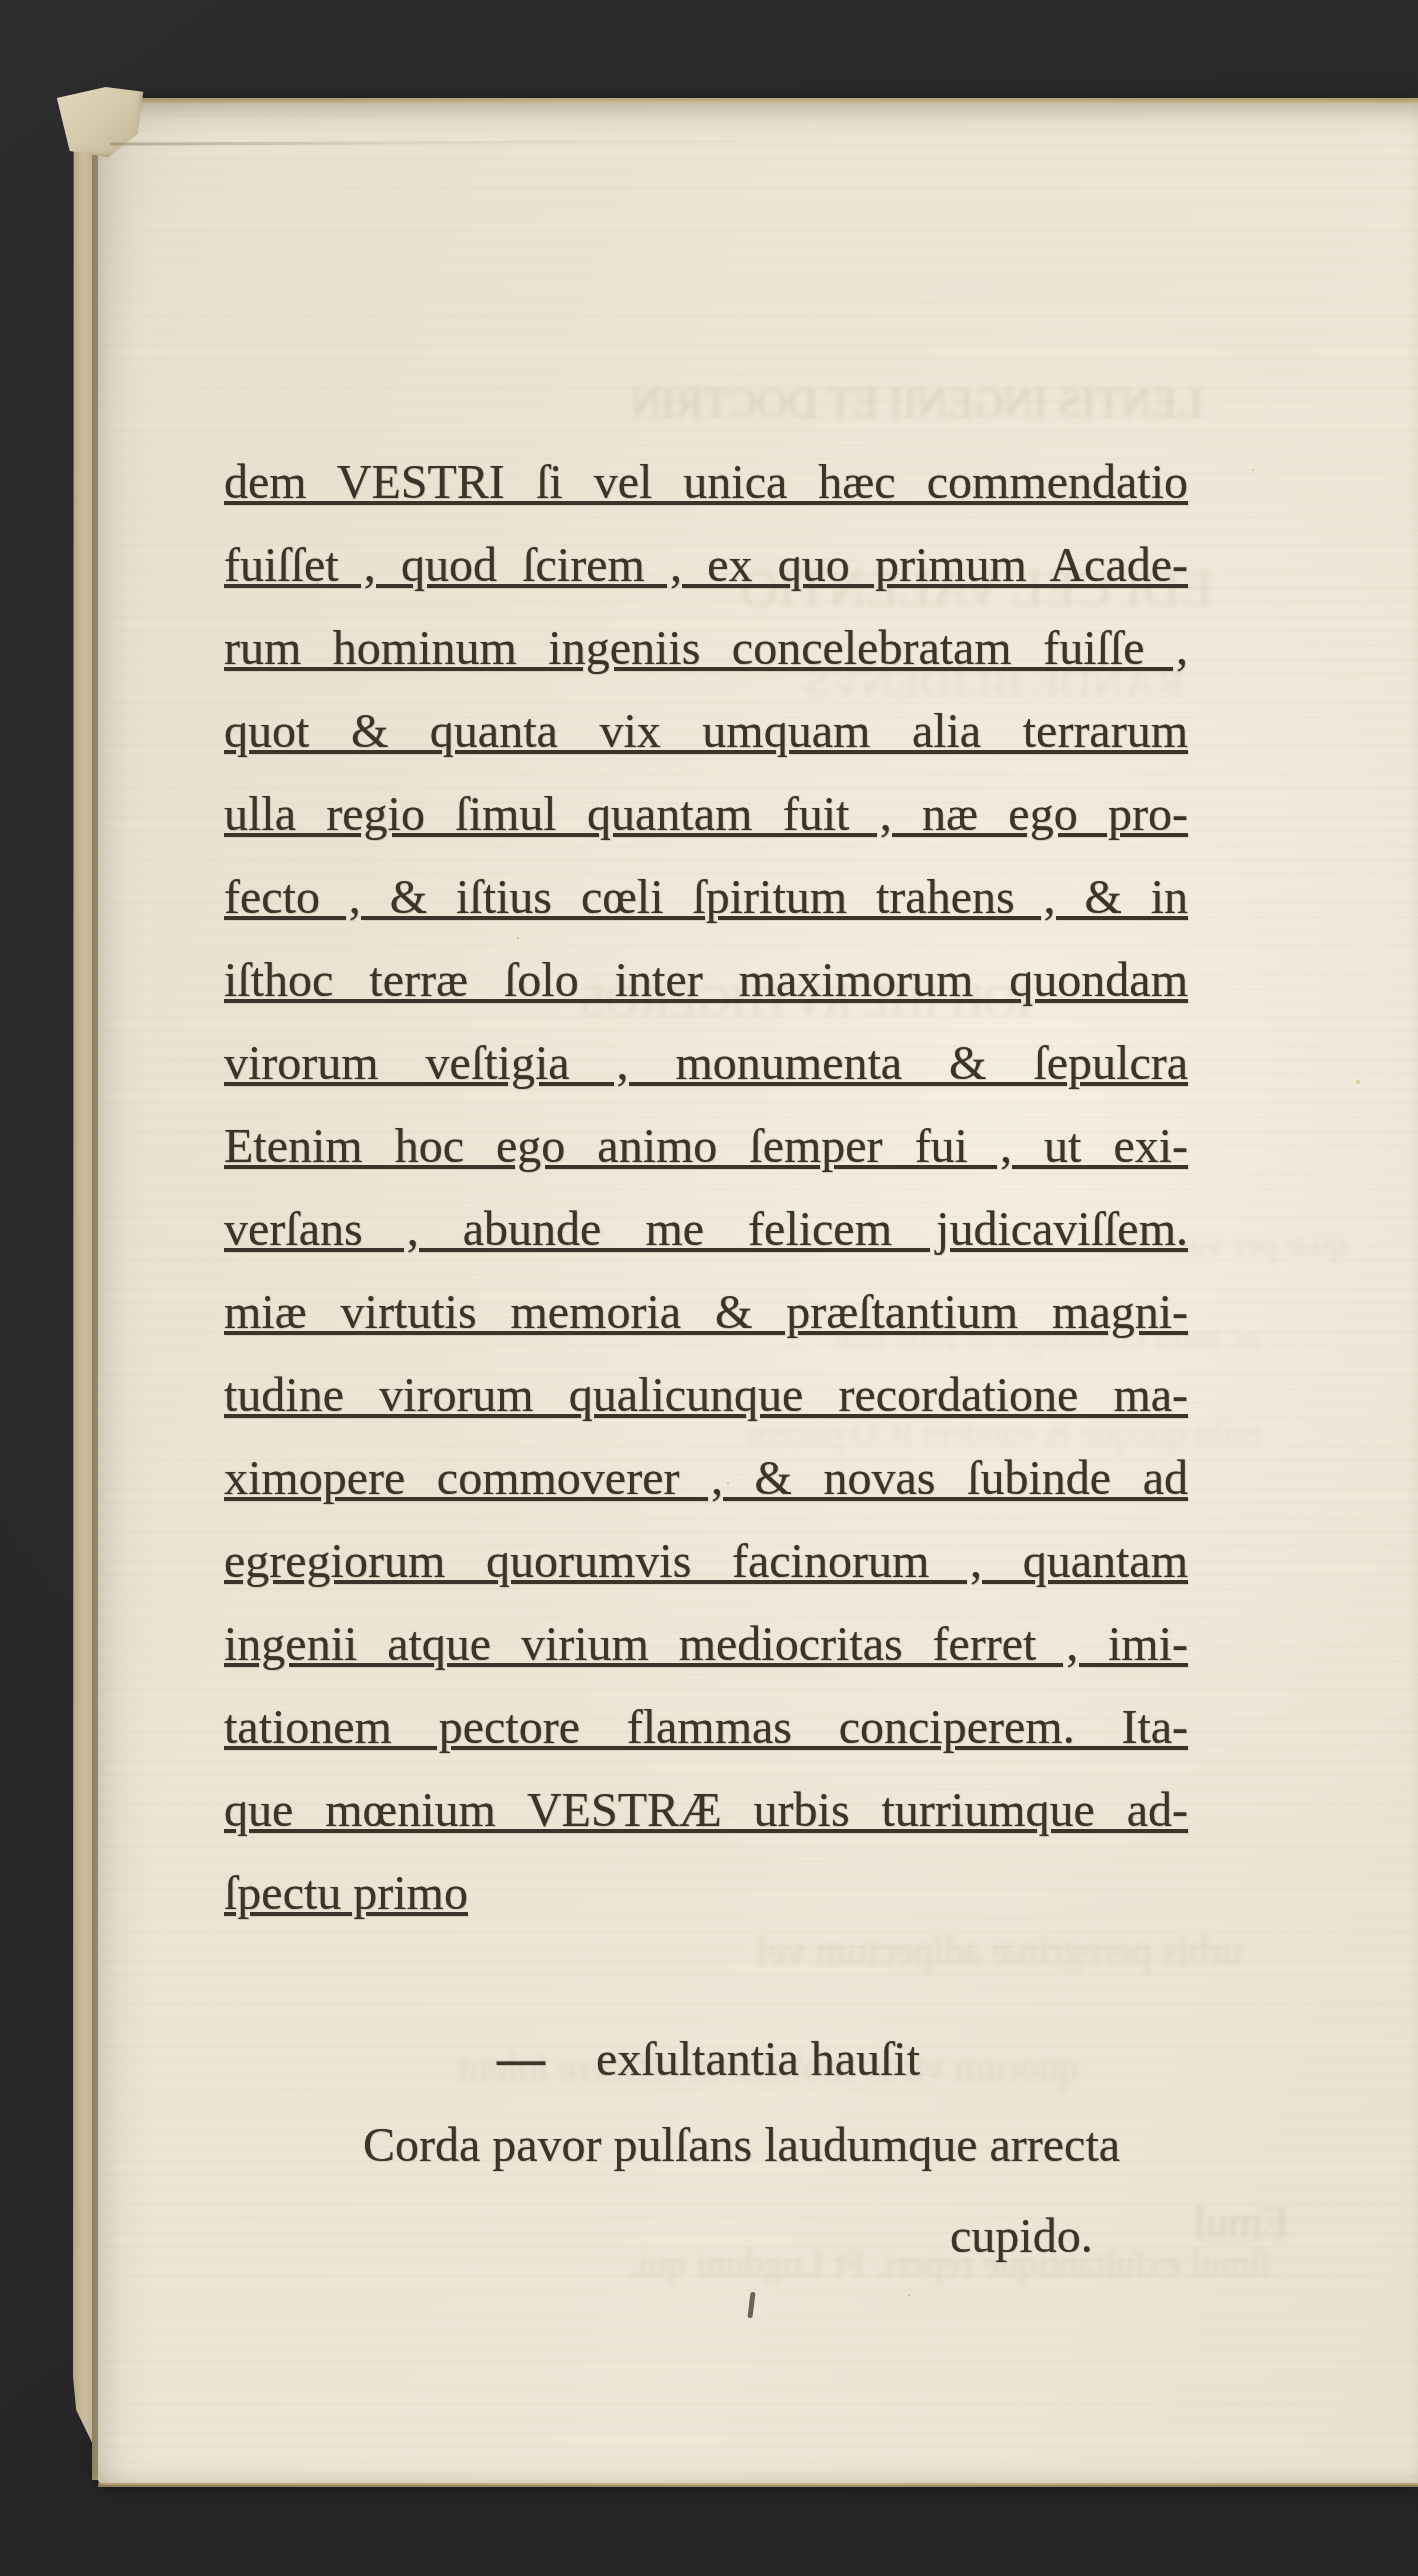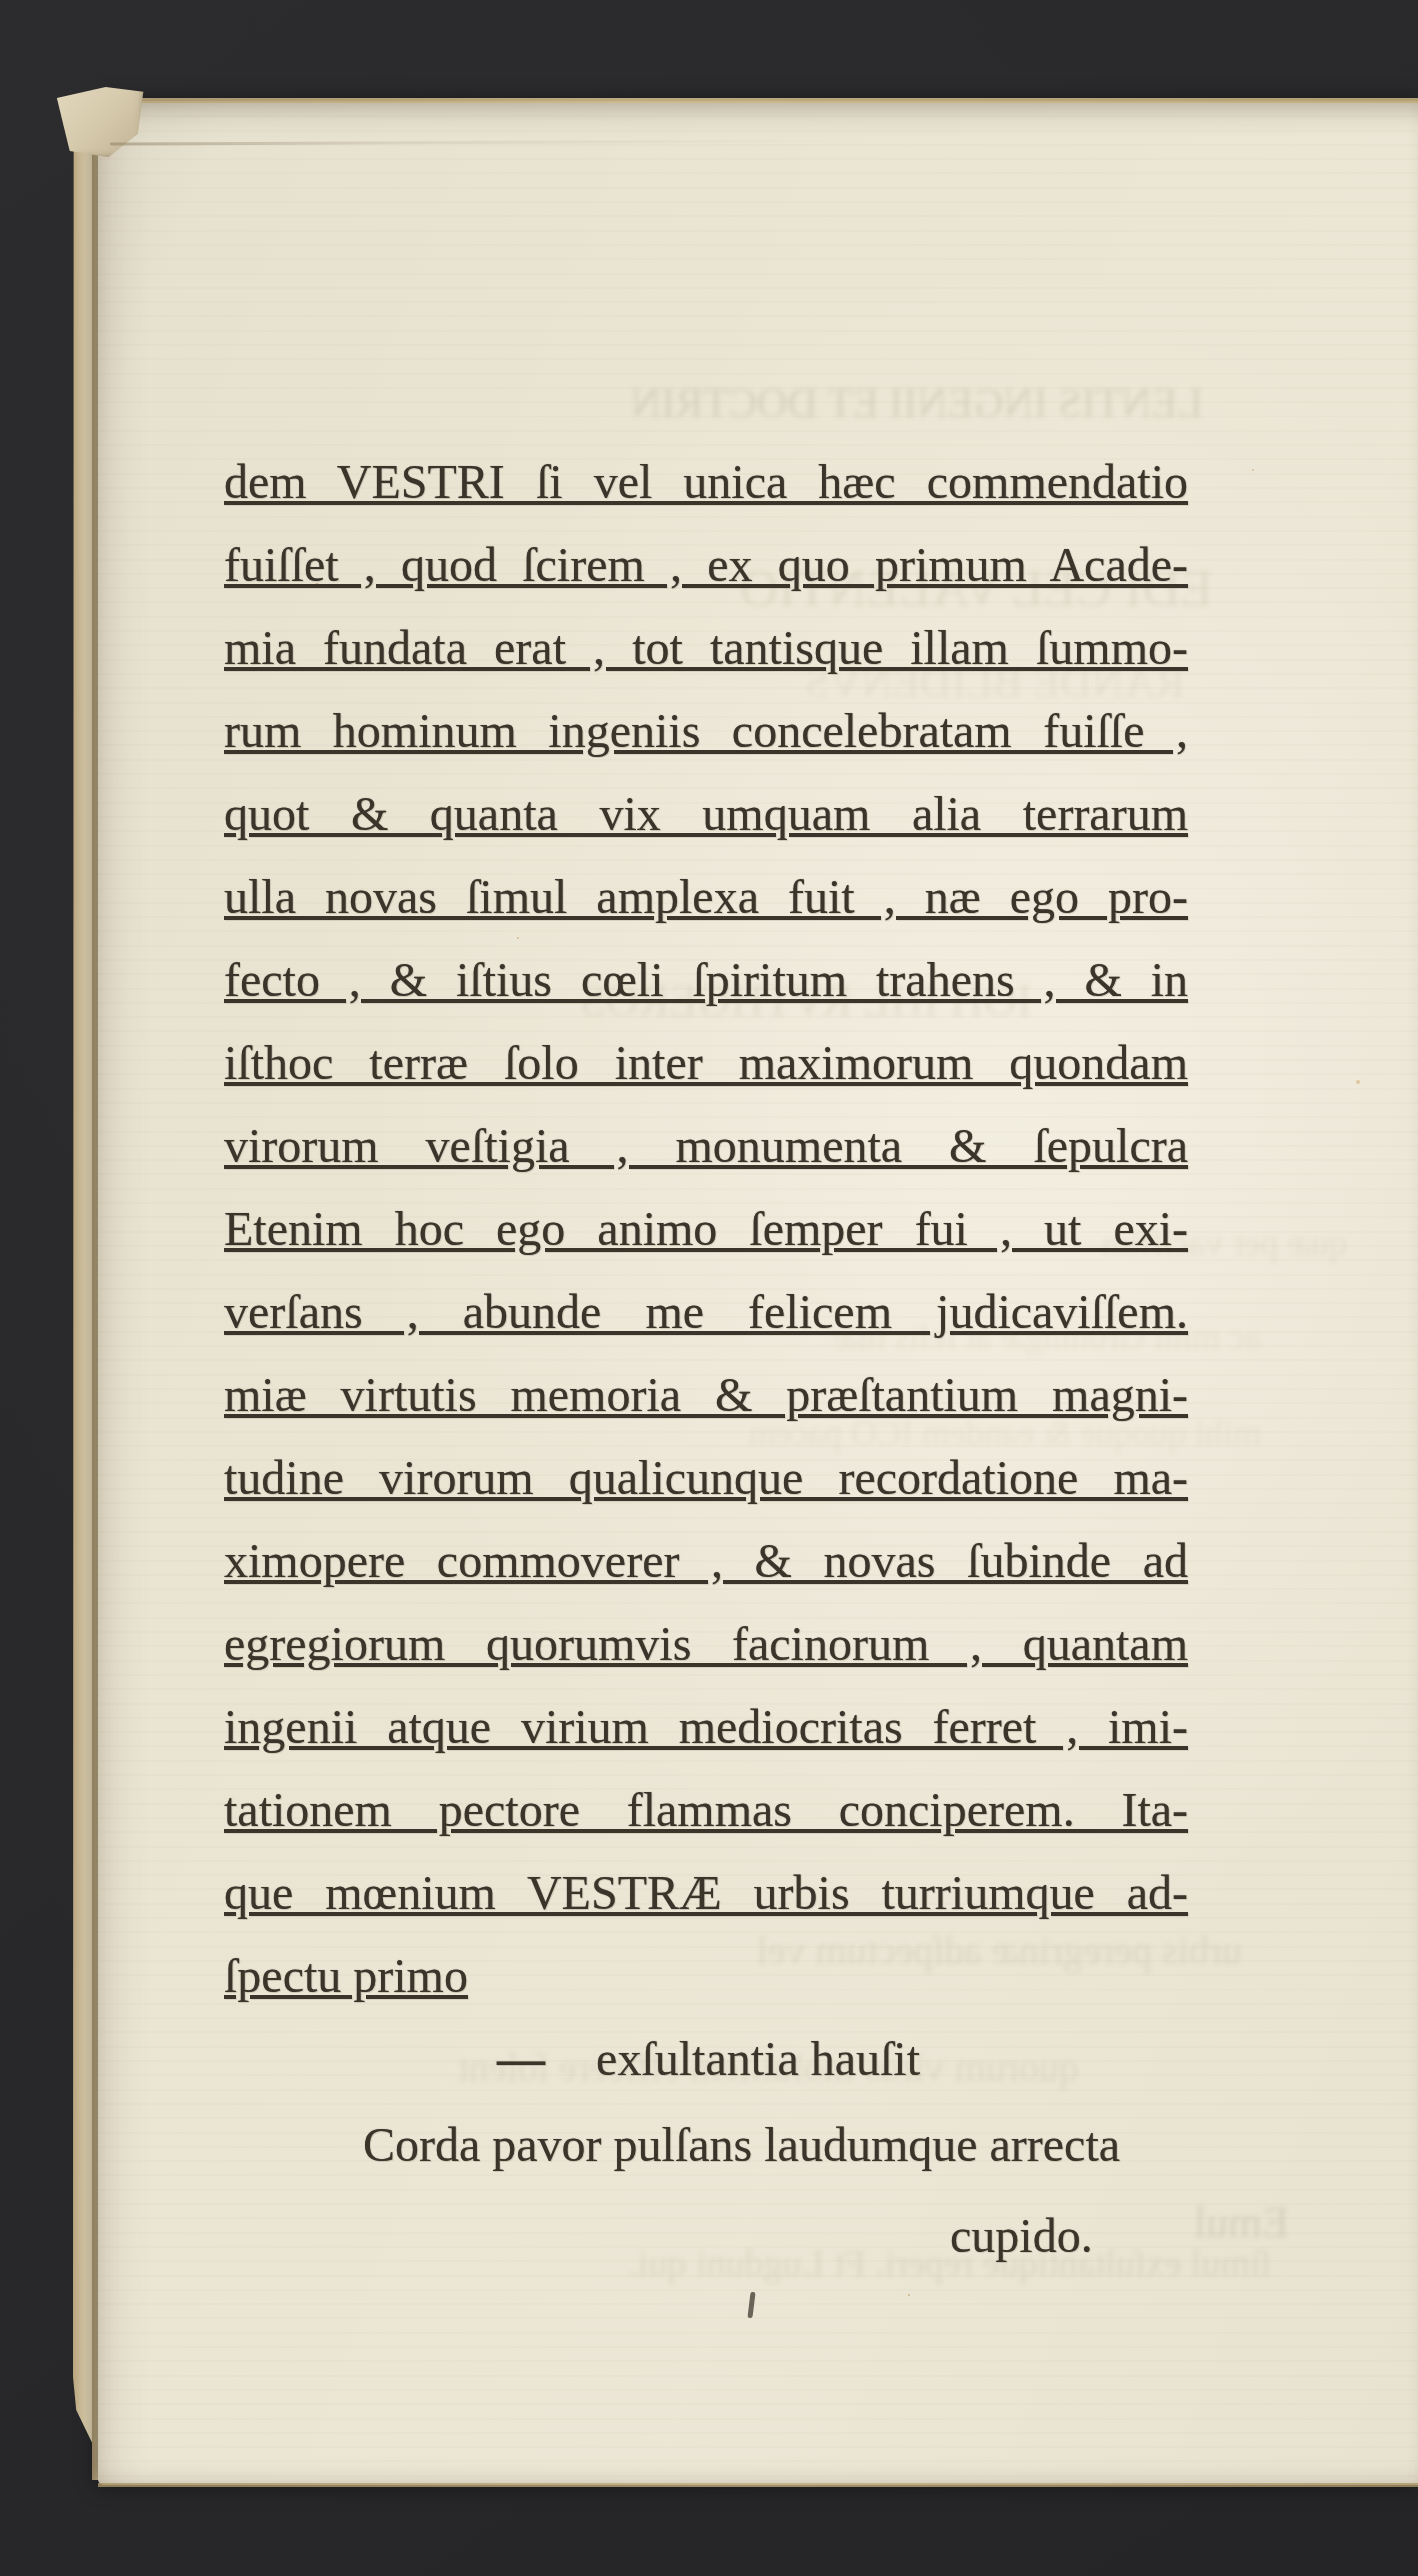--- a/index.html
+++ b/index.html
@@ -108,24 +108,23 @@
       <div class="ghost" style="left: 382px; top: 1414px; width: 879px; font-size: 36px; opacity: 0.09;">mihi quoque &amp; eandem ICO pacem</div>
       <div class="ghost" style="left: 401px; top: 1929px; width: 841px; font-size: 40px; opacity: 0.15;">urbis peregrinæ adſpectum vel</div>
       <div class="ghost" style="left: 181px; top: 2046px; width: 898px; font-size: 40px; opacity: 0.13;">quorum viros moluiſſem efficere ſolent</div>
       <div class="ghost" style="left: 411px; top: 2243px; width: 860px; font-size: 38px; opacity: 0.15;">ſimul exſultantique reperi. Ft Lugduni qui.</div>
       <div class="ghost" style="left: 1098px; top: 2199px; width: 191px; font-size: 44px; opacity: 0.2;">Emul</div>
     </div>
 
   <div class="text-col">
     <div class="jline">dem VESTRI ſi vel unica hæc commendatio</div>
     <div class="jline">fuiſſet , quod ſcirem , ex quo primum Acade-</div>
-    <div class="jline">mia fundata erat , tot tantisque illam ſummo-</div>
     <div class="jline">rum hominum ingeniis concelebratam fuiſſe ,</div>
     <div class="jline">quot &amp; quanta vix umquam alia terrarum</div>
-    <div class="jline">ulla novas ſimul amplexa fuit , næ ego pro-</div>
+    <div class="jline">ulla regio ſimul quantam fuit , næ ego pro-</div>
     <div class="jline">fecto , &amp; iſtius cœli ſpiritum trahens , &amp; in</div>
     <div class="jline">iſthoc terræ ſolo inter maximorum quondam</div>
     <div class="jline">virorum veſtigia , monumenta &amp; ſepulcra</div>
     <div class="jline">Etenim hoc ego animo ſemper fui , ut exi-</div>
     <div class="jline">verſans , abunde me felicem judicaviſſem.</div>
     <div class="jline">miæ virtutis memoria &amp; præſtantium magni-</div>
     <div class="jline">tudine virorum qualicunque recordatione ma-</div>
     <div class="jline">ximopere commoverer , &amp; novas ſubinde ad</div>
     <div class="jline">egregiorum quorumvis facinorum , quantam</div>
     <div class="jline">ingenii atque virium mediocritas ferret , imi-</div>

